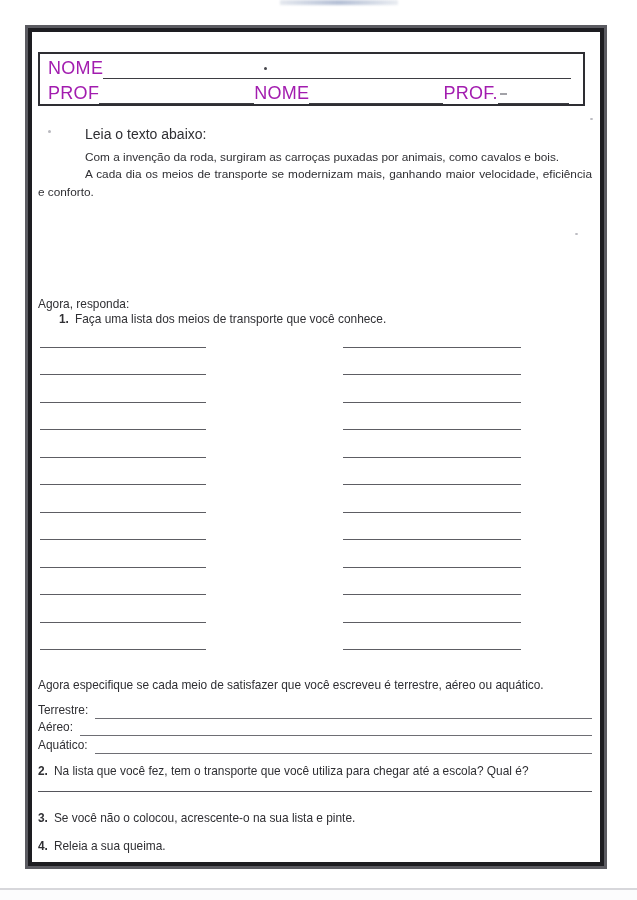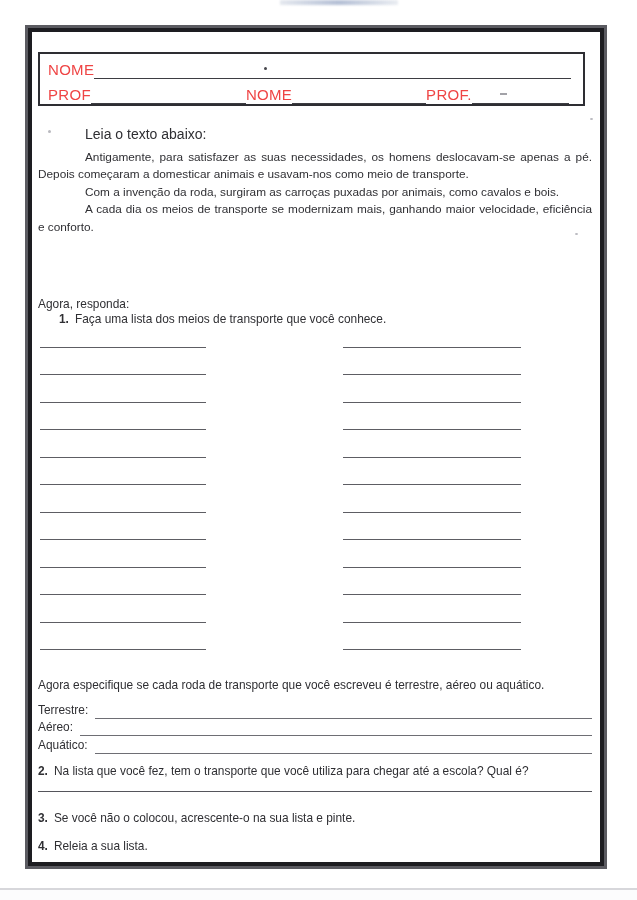--- a/index.html
+++ b/index.html
@@ -19,21 +19,21 @@
   .speck.s3{left:575px;top:233px;width:3px;height:2px;}
   
   .frame-outer{position:absolute;left:25px;top:25px;width:576px;height:838px;
     border:3px solid #5b5b61;}
   .frame-inner{position:absolute;inset:0;border:4px solid #1d1d21;}
   
   .nome-box{position:absolute;left:38px;top:52px;width:547px;height:54px;
     border:2px solid #2e2e33;box-sizing:border-box;padding:0 8px;
     display:flex;flex-direction:column;justify-content:flex-end;}
   .info-row{display:flex;align-items:flex-end;height:26px;}
-  .info-label{font-size:15px;letter-spacing:.3px;color:#ef4444;line-height:1;padding-bottom:2px;}
+  .info-label{font-size:18px;letter-spacing:.3px;color:#a21caf;line-height:1;padding-bottom:2px;}
   .write-line{border-bottom:1.6px solid #3d3d42;height:14px;}
   .w-nome{flex:1;margin-right:4px;}
   .w-turma{width:155px;}
   .w-data{width:134px;}
   .w-prof{flex:1;margin-right:6px;}
   .dot-nome{position:absolute;left:224px;top:13px;width:3px;height:3px;background:#46464c;border-radius:50%;}
   .dash-prof{position:absolute;left:460px;top:39px;width:7px;height:2px;background:#a2a2a8;}
   
   .leia{position:absolute;left:85px;top:126px;font-size:14px;}
   .reading{position:absolute;left:38px;top:149px;width:554px;text-align:justify;
@@ -86,21 +86,20 @@
       <span class="write-line w-data"></span>
       <span class="info-label">PROF.</span>
       <span class="write-line w-prof"></span>
     </div>
     <span class="dot-nome"></span>
     <span class="dash-prof"></span>
   </div>
 
   <div class="leia">Leia o texto abaixo:</div>
   <div class="reading">
-    <p>Antigamente, para satisfazer as suas necessidades, os homens deslocavam-se apenas a pé. Depois começaram a domesticar animais e usavam-nos como meio de transporte.</p>
     <p>Com a invenção da roda, surgiram as carroças puxadas por animais, como cavalos e bois.</p>
     <p>A cada dia os meios de transporte se modernizam mais, ganhando maior velocidade, eficiência e conforto.</p>
   </div>
 
   <div class="responda">Agora, responda:</div>
 
   <div class="q q1">
     <span class="qnum">1.</span><span>Faça uma lista dos meios de transporte que você conhece.</span>
   </div>
 
@@ -126,21 +125,21 @@
       <div class="blank-line"></div>
       <div class="blank-line"></div>
       <div class="blank-line"></div>
       <div class="blank-line"></div>
       <div class="blank-line"></div>
       <div class="blank-line"></div>
       <div class="blank-line"></div>
       <div class="blank-line"></div>
     </div>
 
-  <div class="specify">Agora especifique se cada roda de transporte que você escreveu é terrestre, aéreo ou aquático.</div>
+  <div class="specify">Agora especifique se cada meio de satisfazer que você escreveu é terrestre, aéreo ou aquático.</div>
   <div class="cats">
     <div class="cat-row">
       <span class="cat-label">Terrestre:</span>
       <span class="cat-line"></span>
     </div>
     <div class="cat-row">
       <span class="cat-label">Aéreo:</span>
       <span class="cat-line"></span>
     </div>
     <div class="cat-row">
@@ -151,17 +150,17 @@
 
   <div class="q q2">
     <span class="qnum">2.</span><span>Na lista que você fez, tem o transporte que você utiliza para chegar até a escola? Qual é?</span>
   </div>
   <div class="q2-answer-line"></div>
 
   <div class="q q3">
     <span class="qnum">3.</span><span>Se você não o colocou, acrescente-o na sua lista e pinte.</span>
   </div>
   <div class="q q4">
-    <span class="qnum">4.</span><span>Releia a sua lista.</span>
+    <span class="qnum">4.</span><span>Releia a sua queima.</span>
   </div>
 
   <div class="scan-bottom-edge"></div>
 </div>
 
 </body></html>

